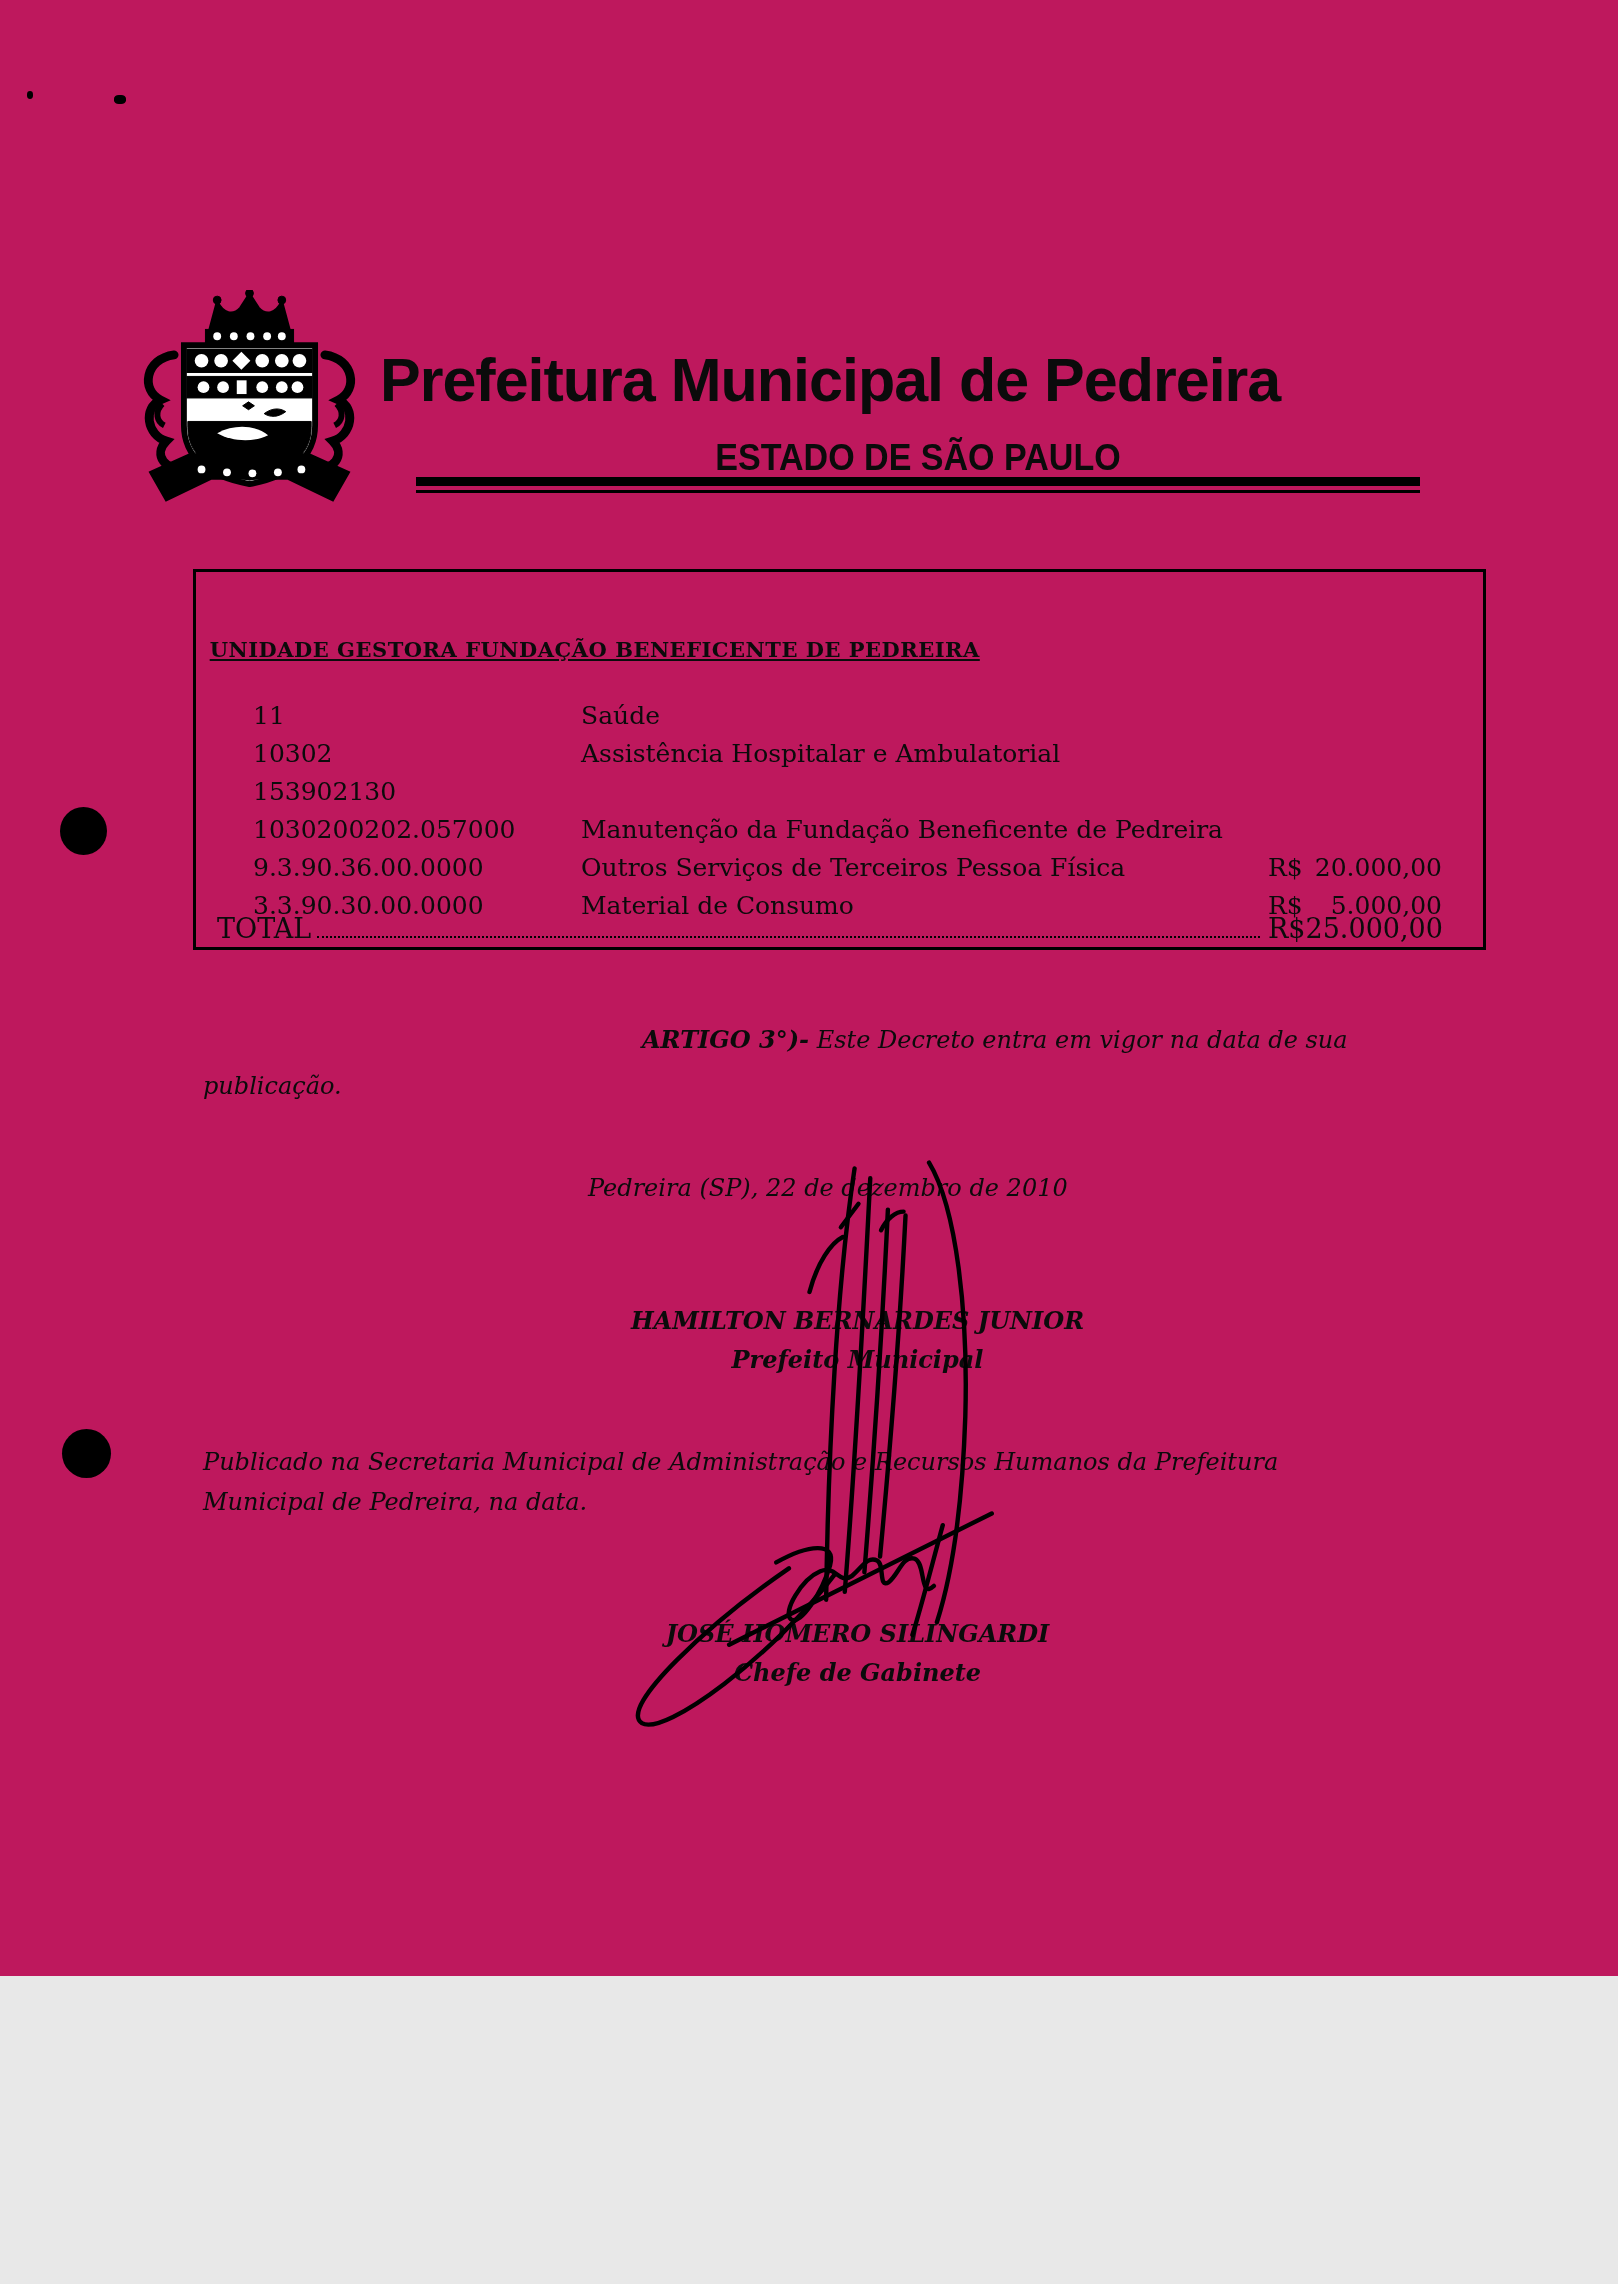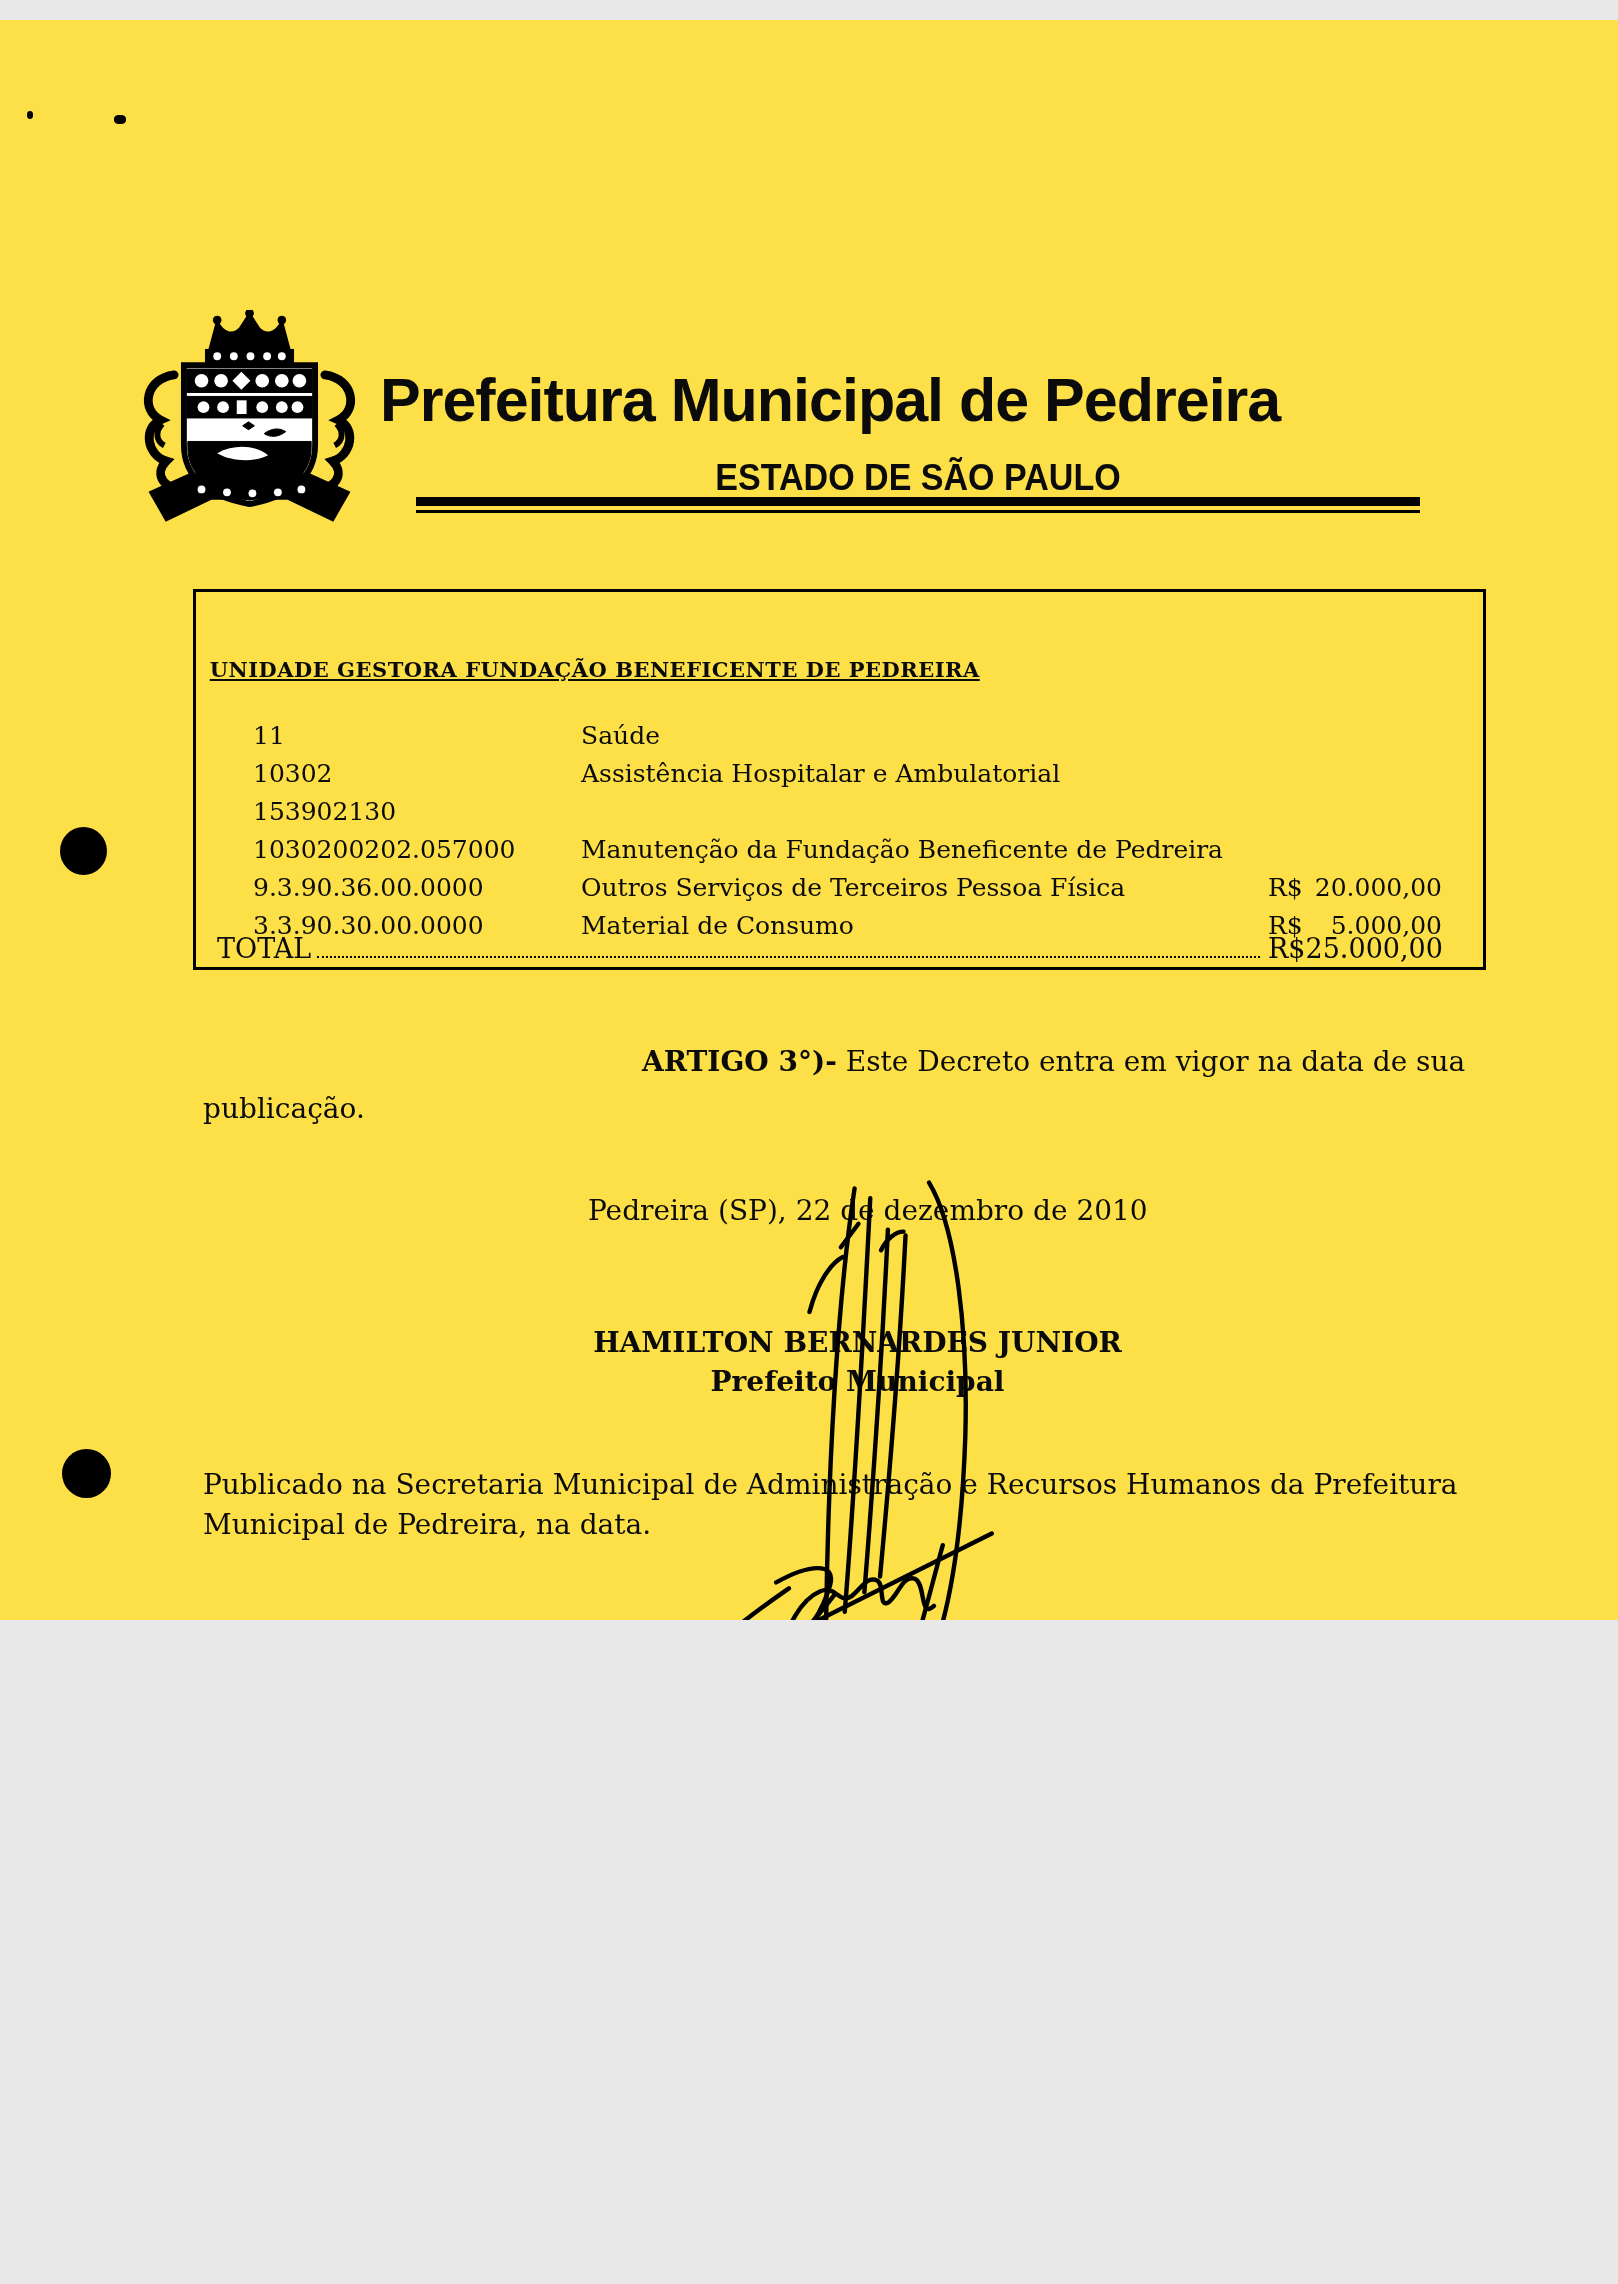--- a/index.html
+++ b/index.html
@@ -1,23 +1,22 @@
 <!DOCTYPE html>
 <html><head>
 <meta charset="utf-8">
 <style>
   html,body{margin:0;padding:0;background:#e8e8e8;}
   #page{
     position:relative;
-    width:1618px;height:1600px;
-    background:#fde047;
+    width:1618px;height:1976px;
+    background:#be185d;
     font-family:"DejaVu Serif", serif;
     color:#0b0b0b;
     overflow:hidden;
-    margin-top:20px;
   }
   .abs{position:absolute;}
 
   
   .speck{position:absolute;background:#000;border-radius:50%;}
 
   
   .punch{position:absolute;background:#000;border-radius:50%;}
 
   
@@ -55,21 +54,21 @@
   .col-desc{flex:1;}
   .col-amount{width:174px;flex:none;display:flex;justify-content:space-between;}
   #total-row{
     position:absolute;left:21px;right:41px;bottom:2px;
     display:flex;align-items:baseline;font-size:27px;
   }
   #total-leader{flex:1;border-bottom:2.9px dotted #000;margin:0 7.8px 6.9px 5.9px;height:19.6px;}
   #total-amount{width:174px;flex:none;display:flex;justify-content:space-between;}
 
   
-  .body-text{font-size:28px;white-space:nowrap;}
+  .body-text{font-size:24px;white-space:nowrap;font-style:italic;}
   .bold{font-weight:bold;}
   #article-line1{left:642px;top:1025px;}
   #article-line2{left:203px;top:1072px;}
   #dateline{left:588px;top:1174px;}
   #sig1-name{left:392px;top:1306px;width:931px;text-align:center;font-weight:bold;}
   #sig1-role{left:392px;top:1345px;width:931px;text-align:center;font-weight:bold;}
   #pub-line1{left:203px;top:1448px;}
   #pub-line2{left:203px;top:1488px;}
   #sig2-name{left:392px;top:1619px;width:931px;text-align:center;font-weight:bold;}
   #sig2-role{left:392px;top:1658px;width:931px;text-align:center;font-weight:bold;}

